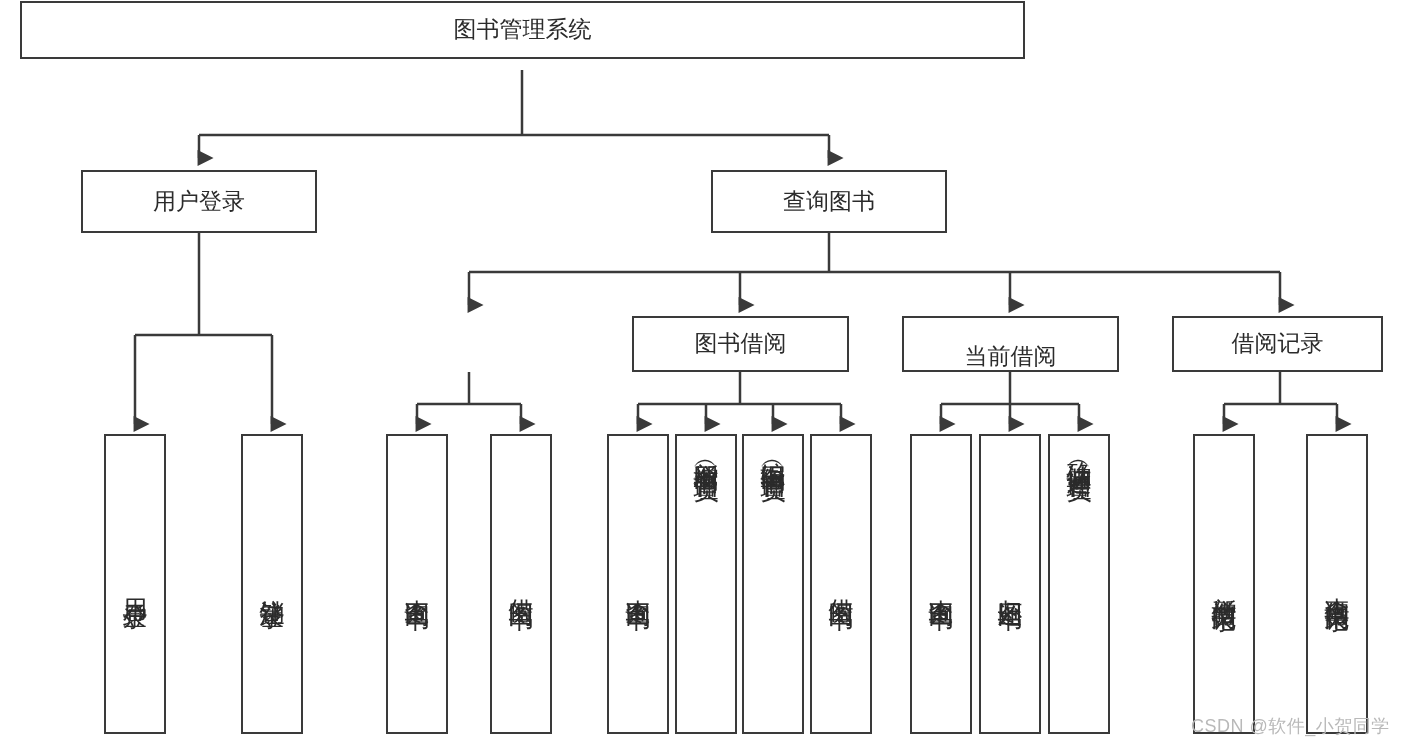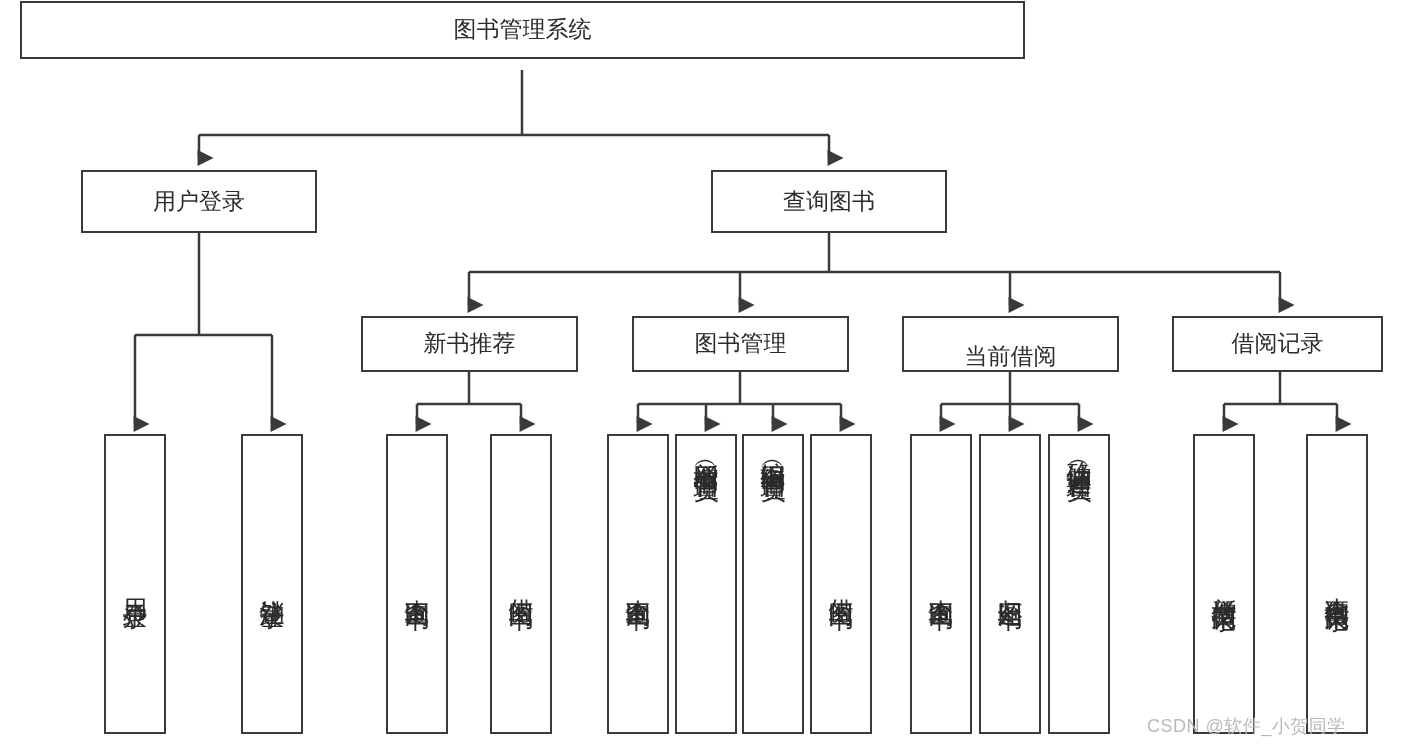--- a/index.html
+++ b/index.html
@@ -56,21 +56,21 @@
     font-size: 25px;
     letter-spacing: 2.5px;
     line-height: 1;
   }
   .node.vertical.centered {
     align-items: center;
     padding-top: 0;
   }
   .watermark {
     position: absolute;
-    left: 1147px;
+    left: 1191px;
     top: 714px;
     font-size: 18px;
     color: #b9b9b9;
     letter-spacing: 0.5px;
     white-space: nowrap;
   }
 </style>
 </head>
 <body>
 
@@ -131,26 +131,23 @@
   </div>
 
   <div class="node horizontal" style="left:81px;top:170px;width:236px;height:63px;">
     <span class="label">用户登录</span>
   </div>
 
   <div class="node horizontal" style="left:711px;top:170px;width:236px;height:63px;">
     <span class="label">查询图书</span>
   </div>
 
-  <div class="node horizontal" style="left:361px;top:316px;width:217px;height:56px;">
-    <span class="label">新书推荐</span>
-  </div>
 
   <div class="node horizontal" style="left:632px;top:316px;width:217px;height:56px;">
-    <span class="label">图书管理</span>
+    <span class="label">图书借阅</span>
   </div>
 
   <div class="node horizontal" style="left:902px;top:316px;width:217px;height:56px;align-items:flex-end;">
     <span class="label">当前借阅</span>
   </div>
 
   <div class="node horizontal" style="left:1172px;top:316px;width:211px;height:56px;">
     <span class="label">借阅记录</span>
   </div>
 

